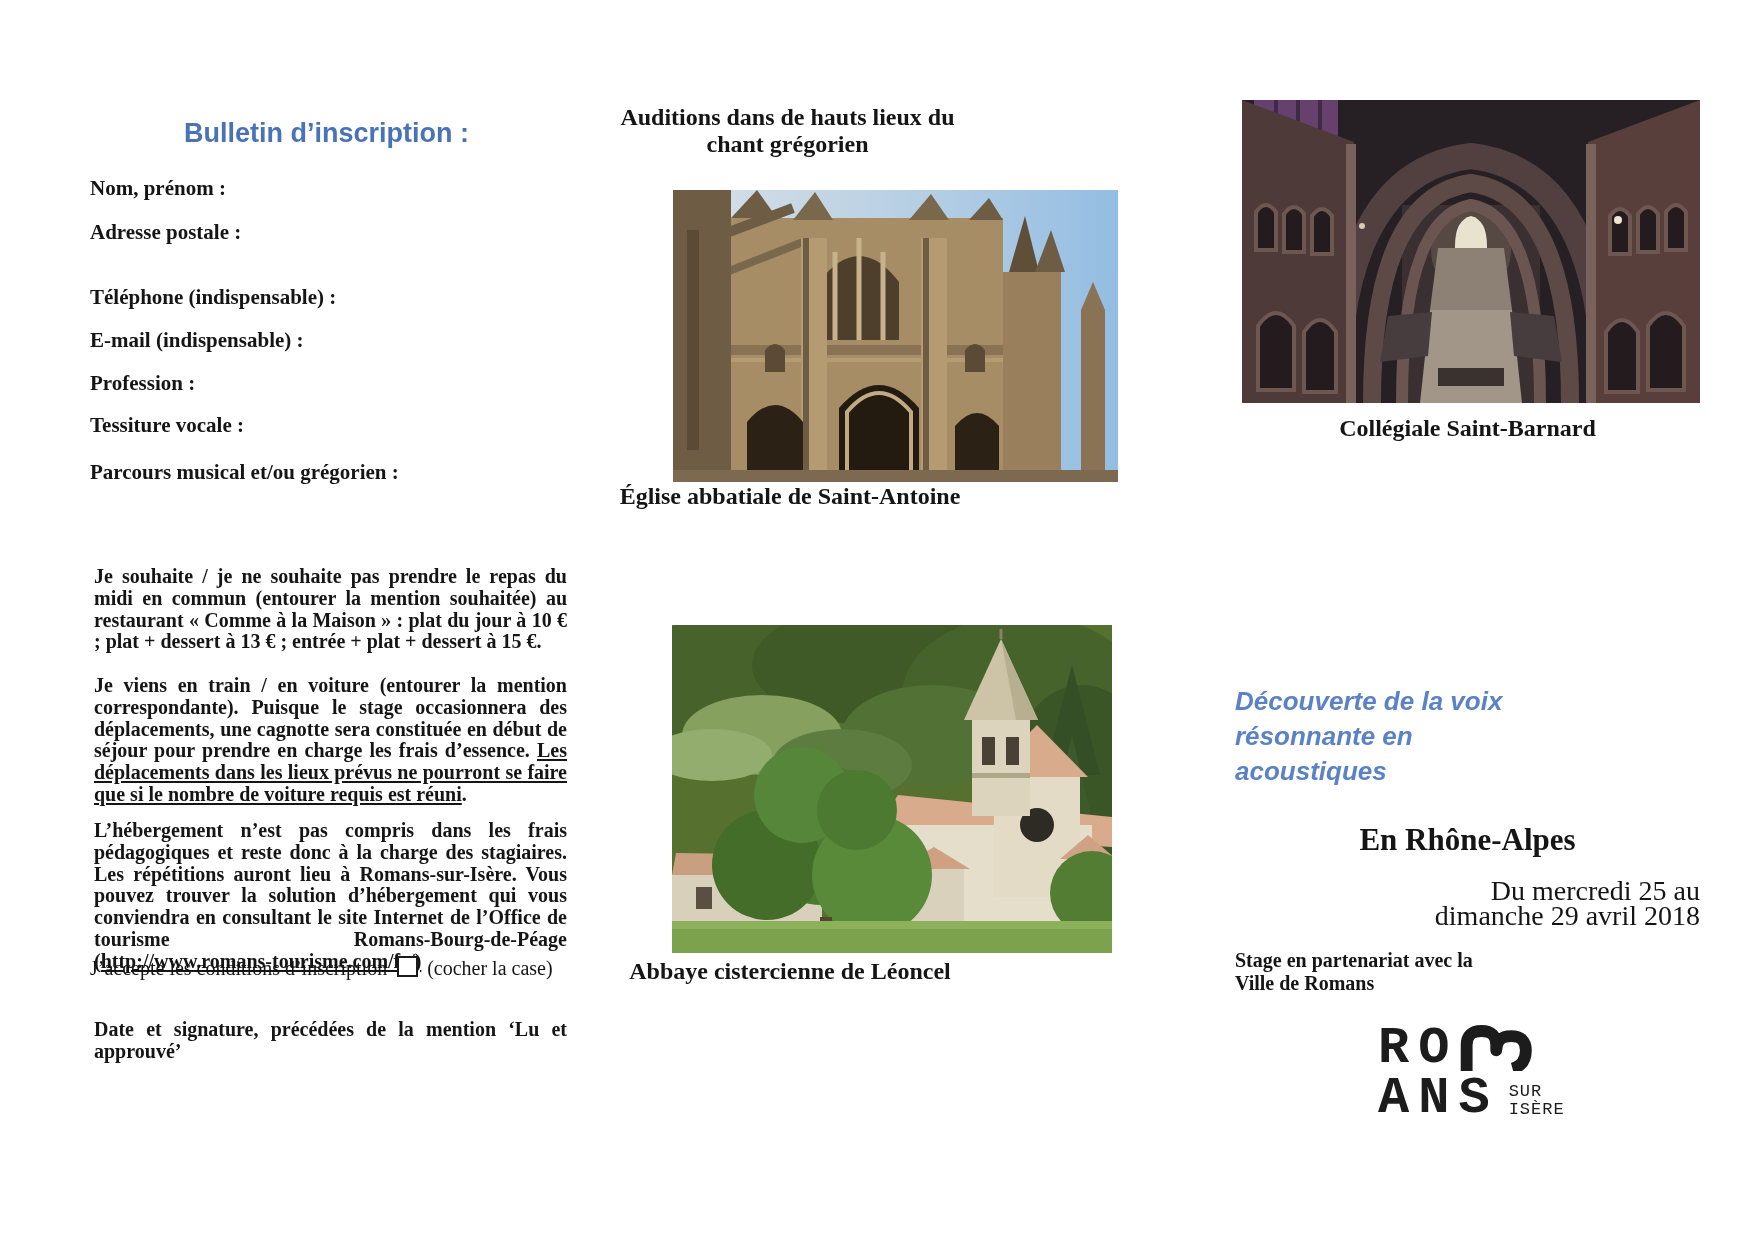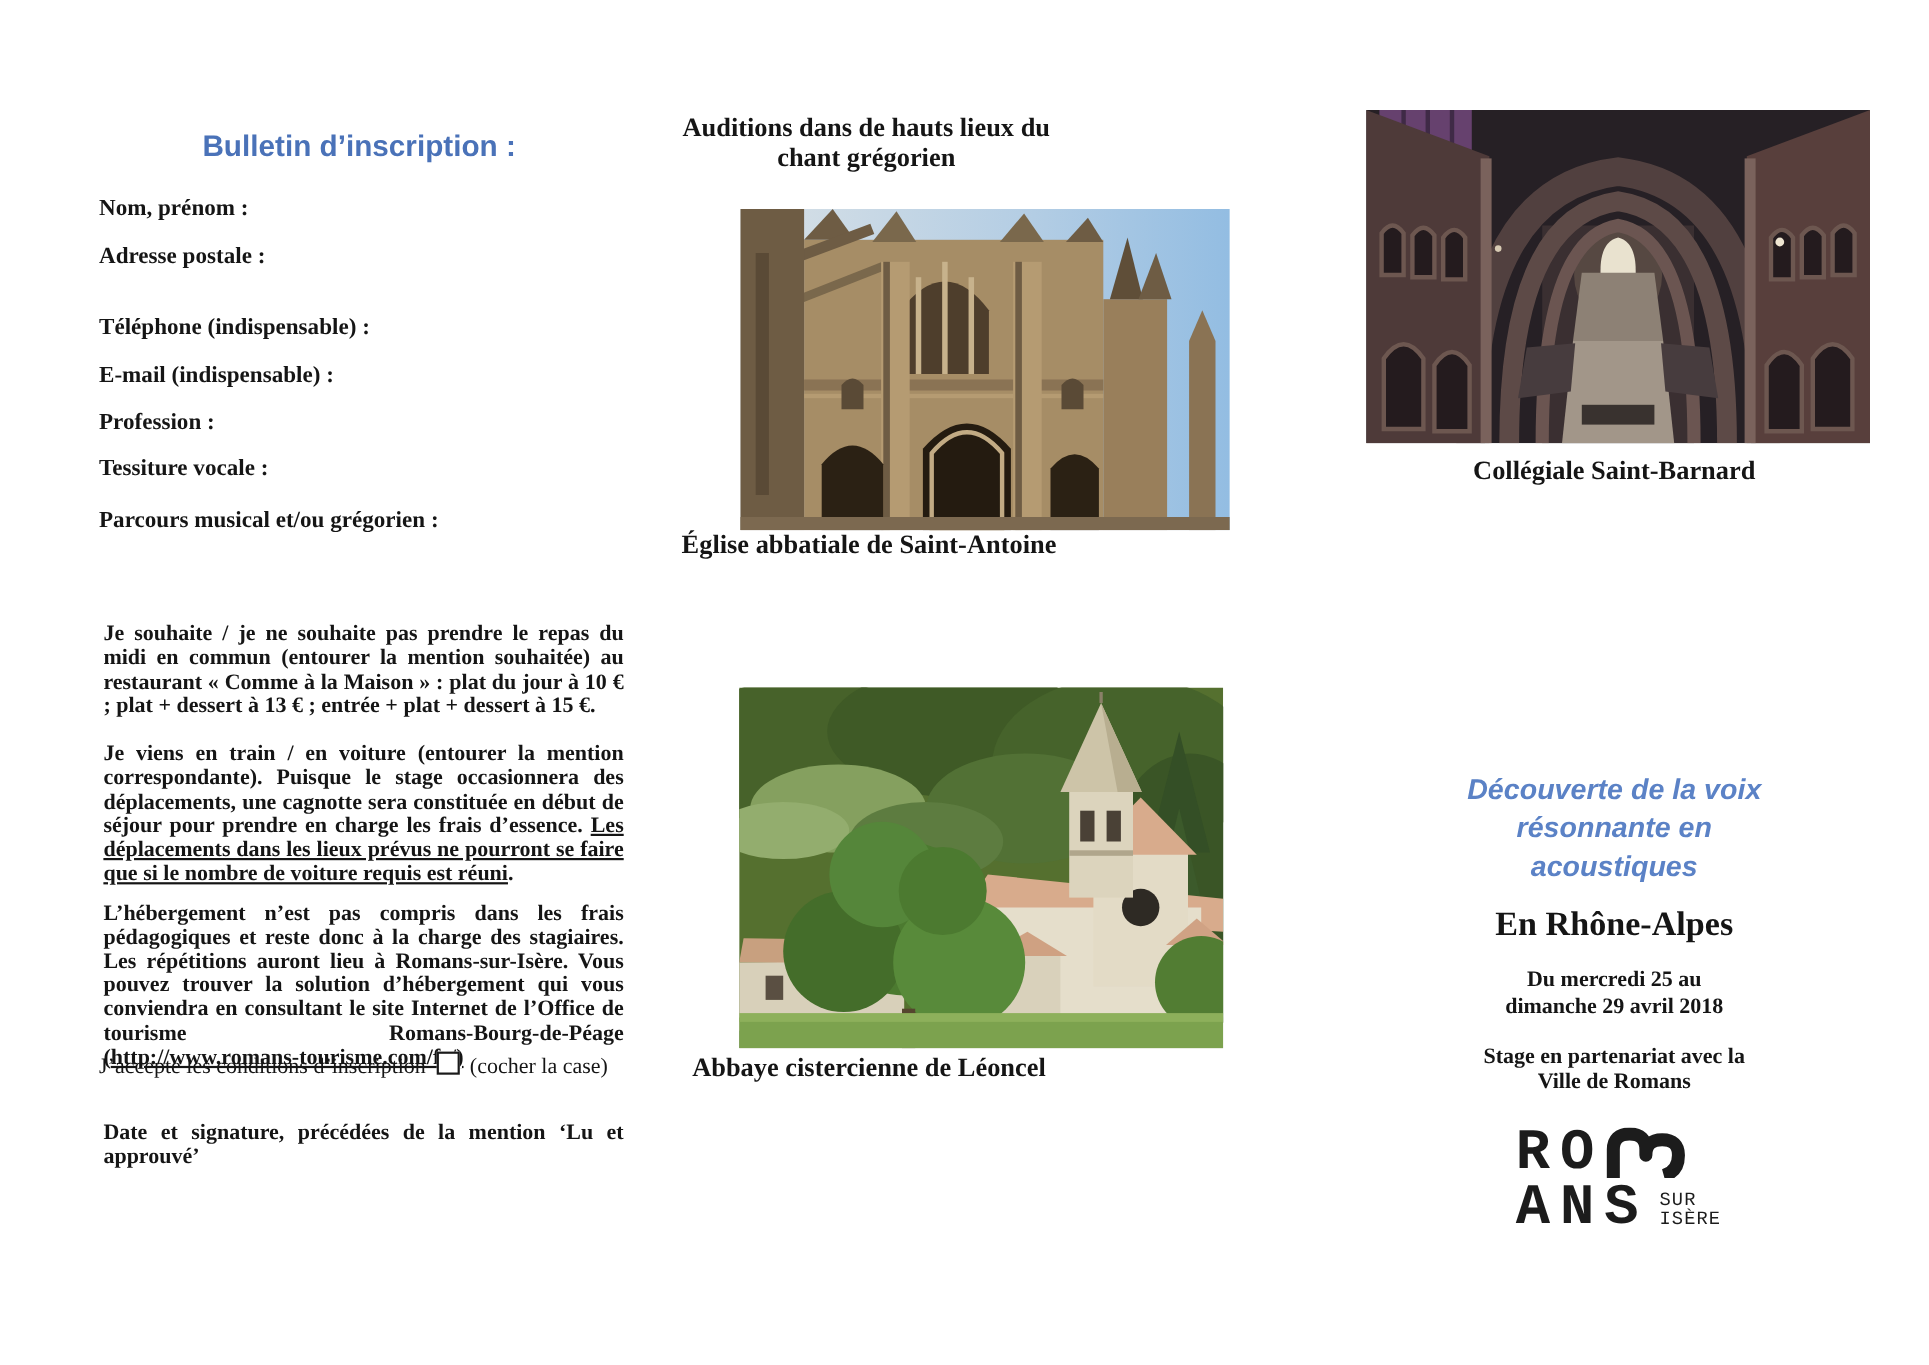--- a/index.html
+++ b/index.html
@@ -38,34 +38,34 @@
   .caption{
     position:absolute;text-align:center;font-weight:700;font-size:24px;
   }
   
   .r-caption{left:1235px;top:415px;width:465px;}
   .stage-title{
     position:absolute;left:1235px;top:452px;width:465px;text-align:center;
     font-weight:700;font-size:28px;line-height:38px;letter-spacing:.5px;
   }
   .subtitle{
-    position:absolute;left:1235px;top:700px;width:465px;text-align:center;
+    position:absolute;left:1235px;top:684px;width:465px;
     font-family:"Liberation Sans",sans-serif;font-style:italic;font-weight:700;
     font-size:26px;line-height:35px;color:var(--subtitle_blue,#5b82c6);
   }
   .region{
     position:absolute;left:1235px;top:822px;width:465px;text-align:center;
     font-weight:700;font-size:31px;
   }
   .dates{
-    position:absolute;left:1235px;top:878px;width:465px;text-align:center;
-    font-weight:700;font-size:20px;line-height:25px;
+    position:absolute;left:1235px;top:878px;width:465px;text-align:right;
+    font-weight:400;font-size:28px;line-height:25px;
   }
   .partner{
-    position:absolute;left:1235px;top:949px;width:465px;text-align:center;
+    position:absolute;left:1235px;top:949px;width:465px;text-align:left;
     font-weight:700;font-size:20px;line-height:23px;
   }
   .logo{
     position:absolute;left:1378px;top:1022px;width:210px;
     font-family:Liberation Mono, monospace;color:#1c1c1c;
   }
   .logo-row{display:flex;align-items:flex-end;height:50px;}
   .logo-caps{
     font-weight:800;font-size:52px;line-height:46px;letter-spacing:9px;
   }

